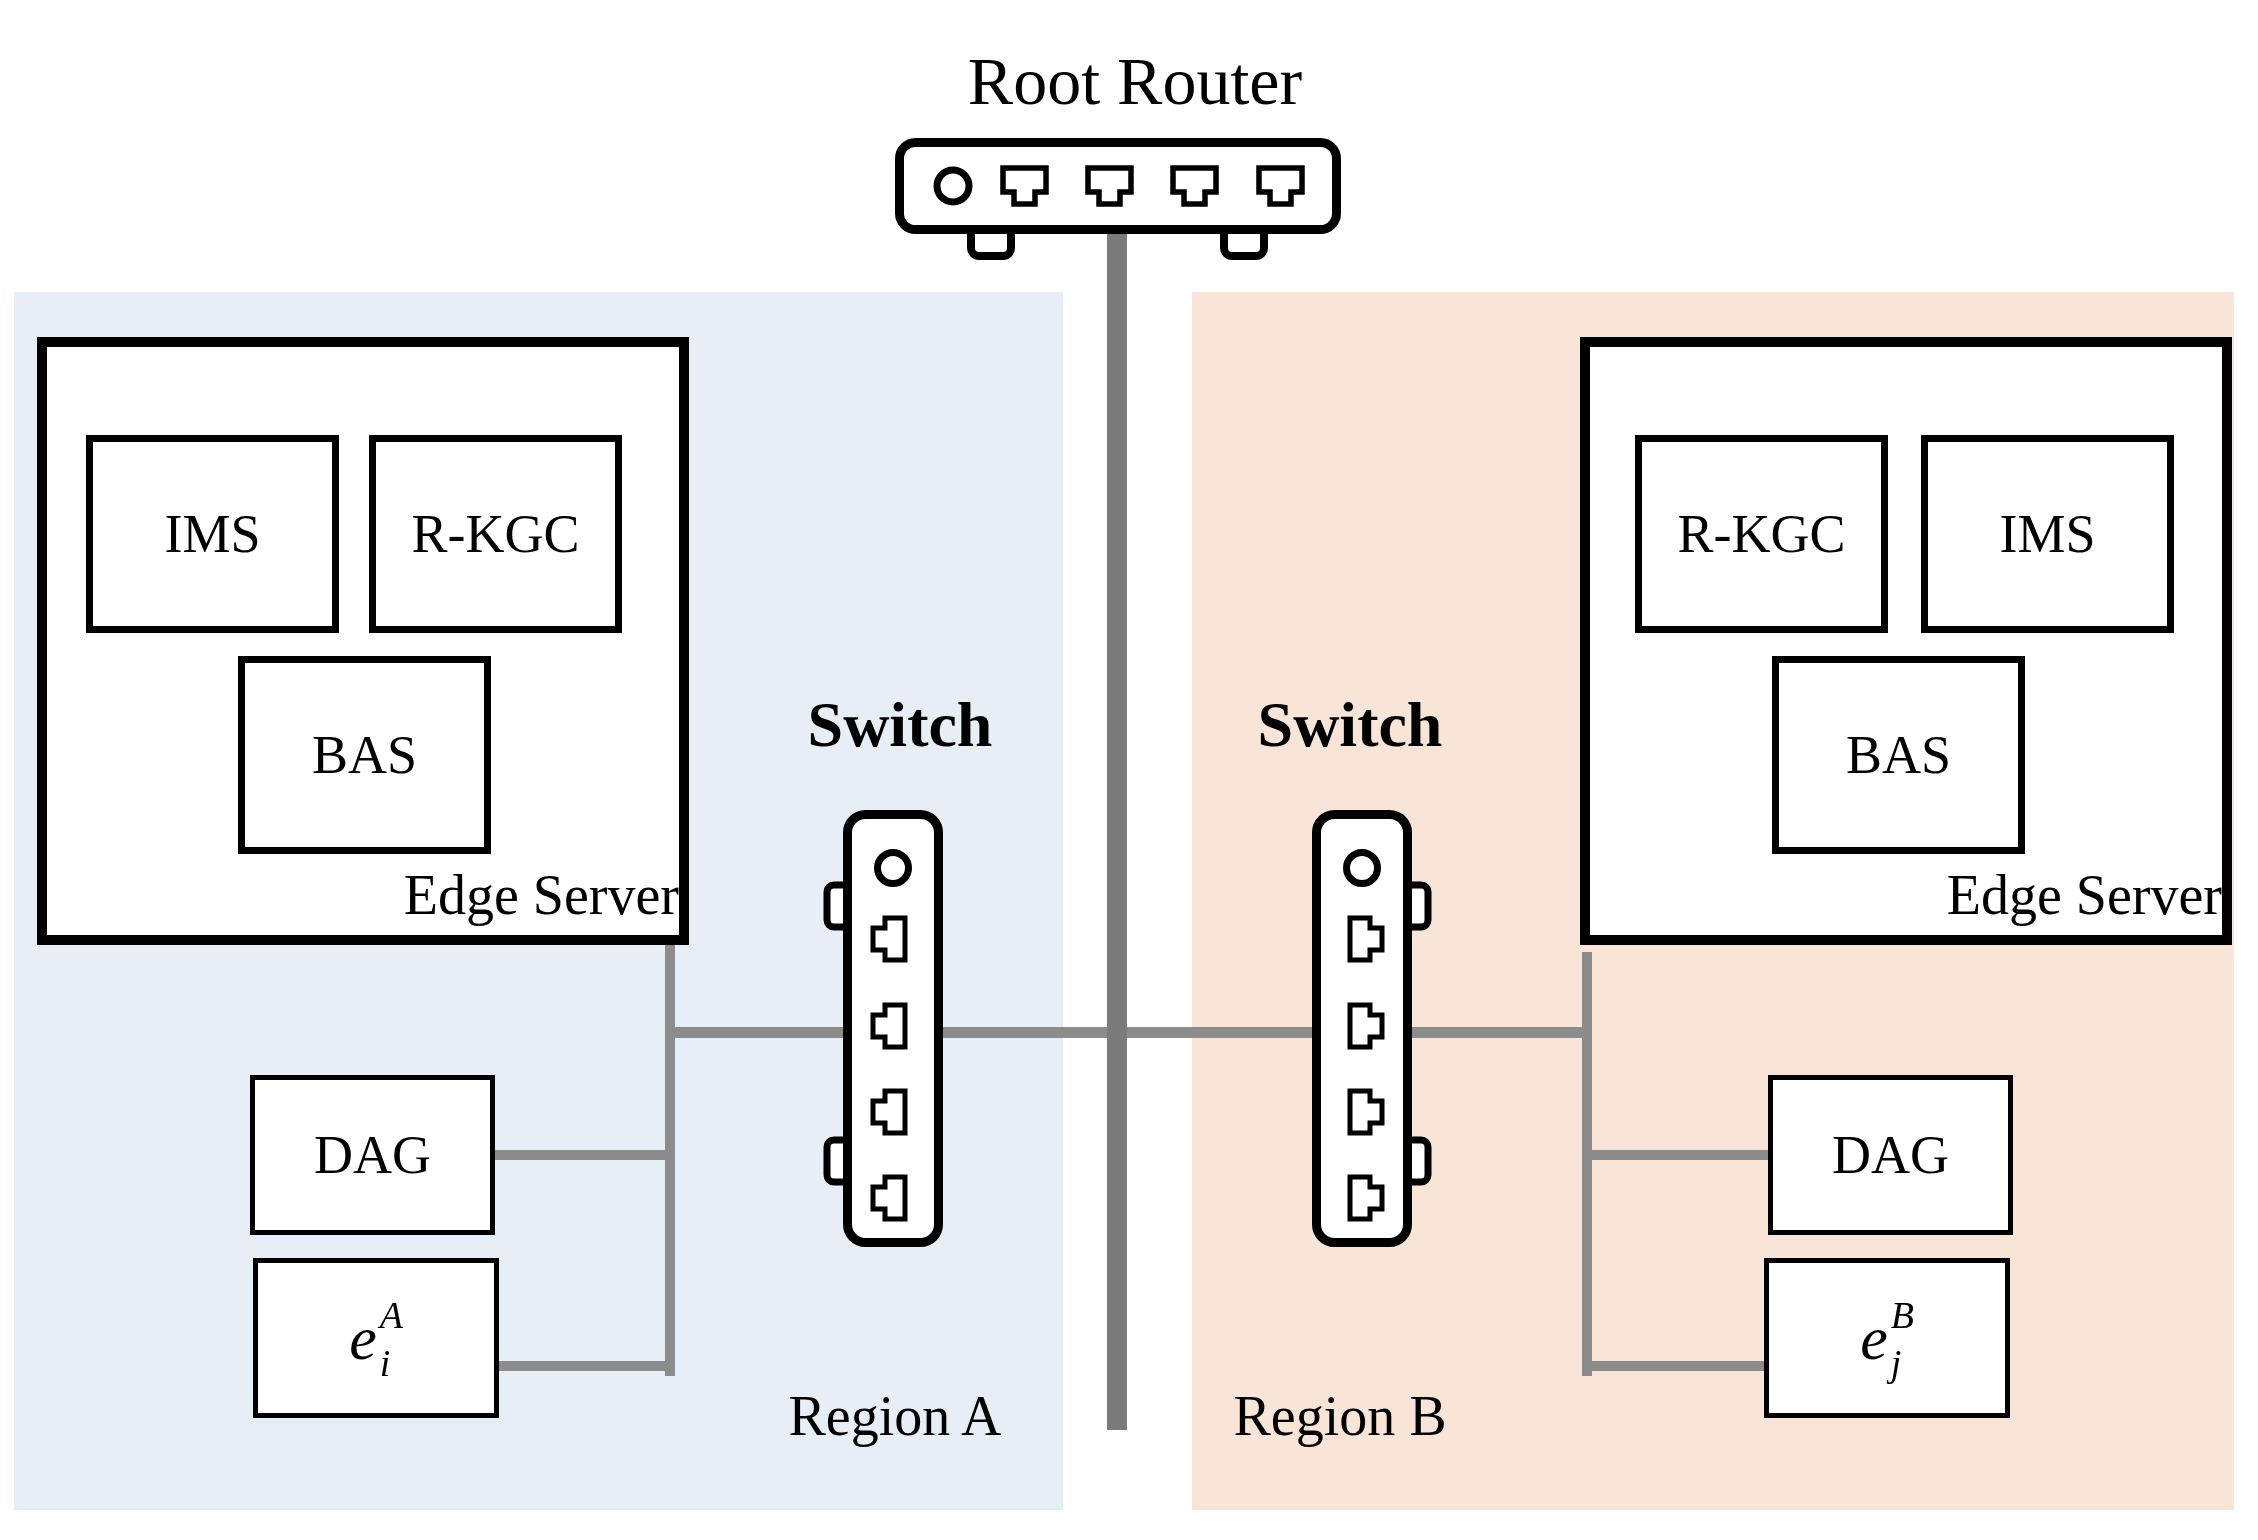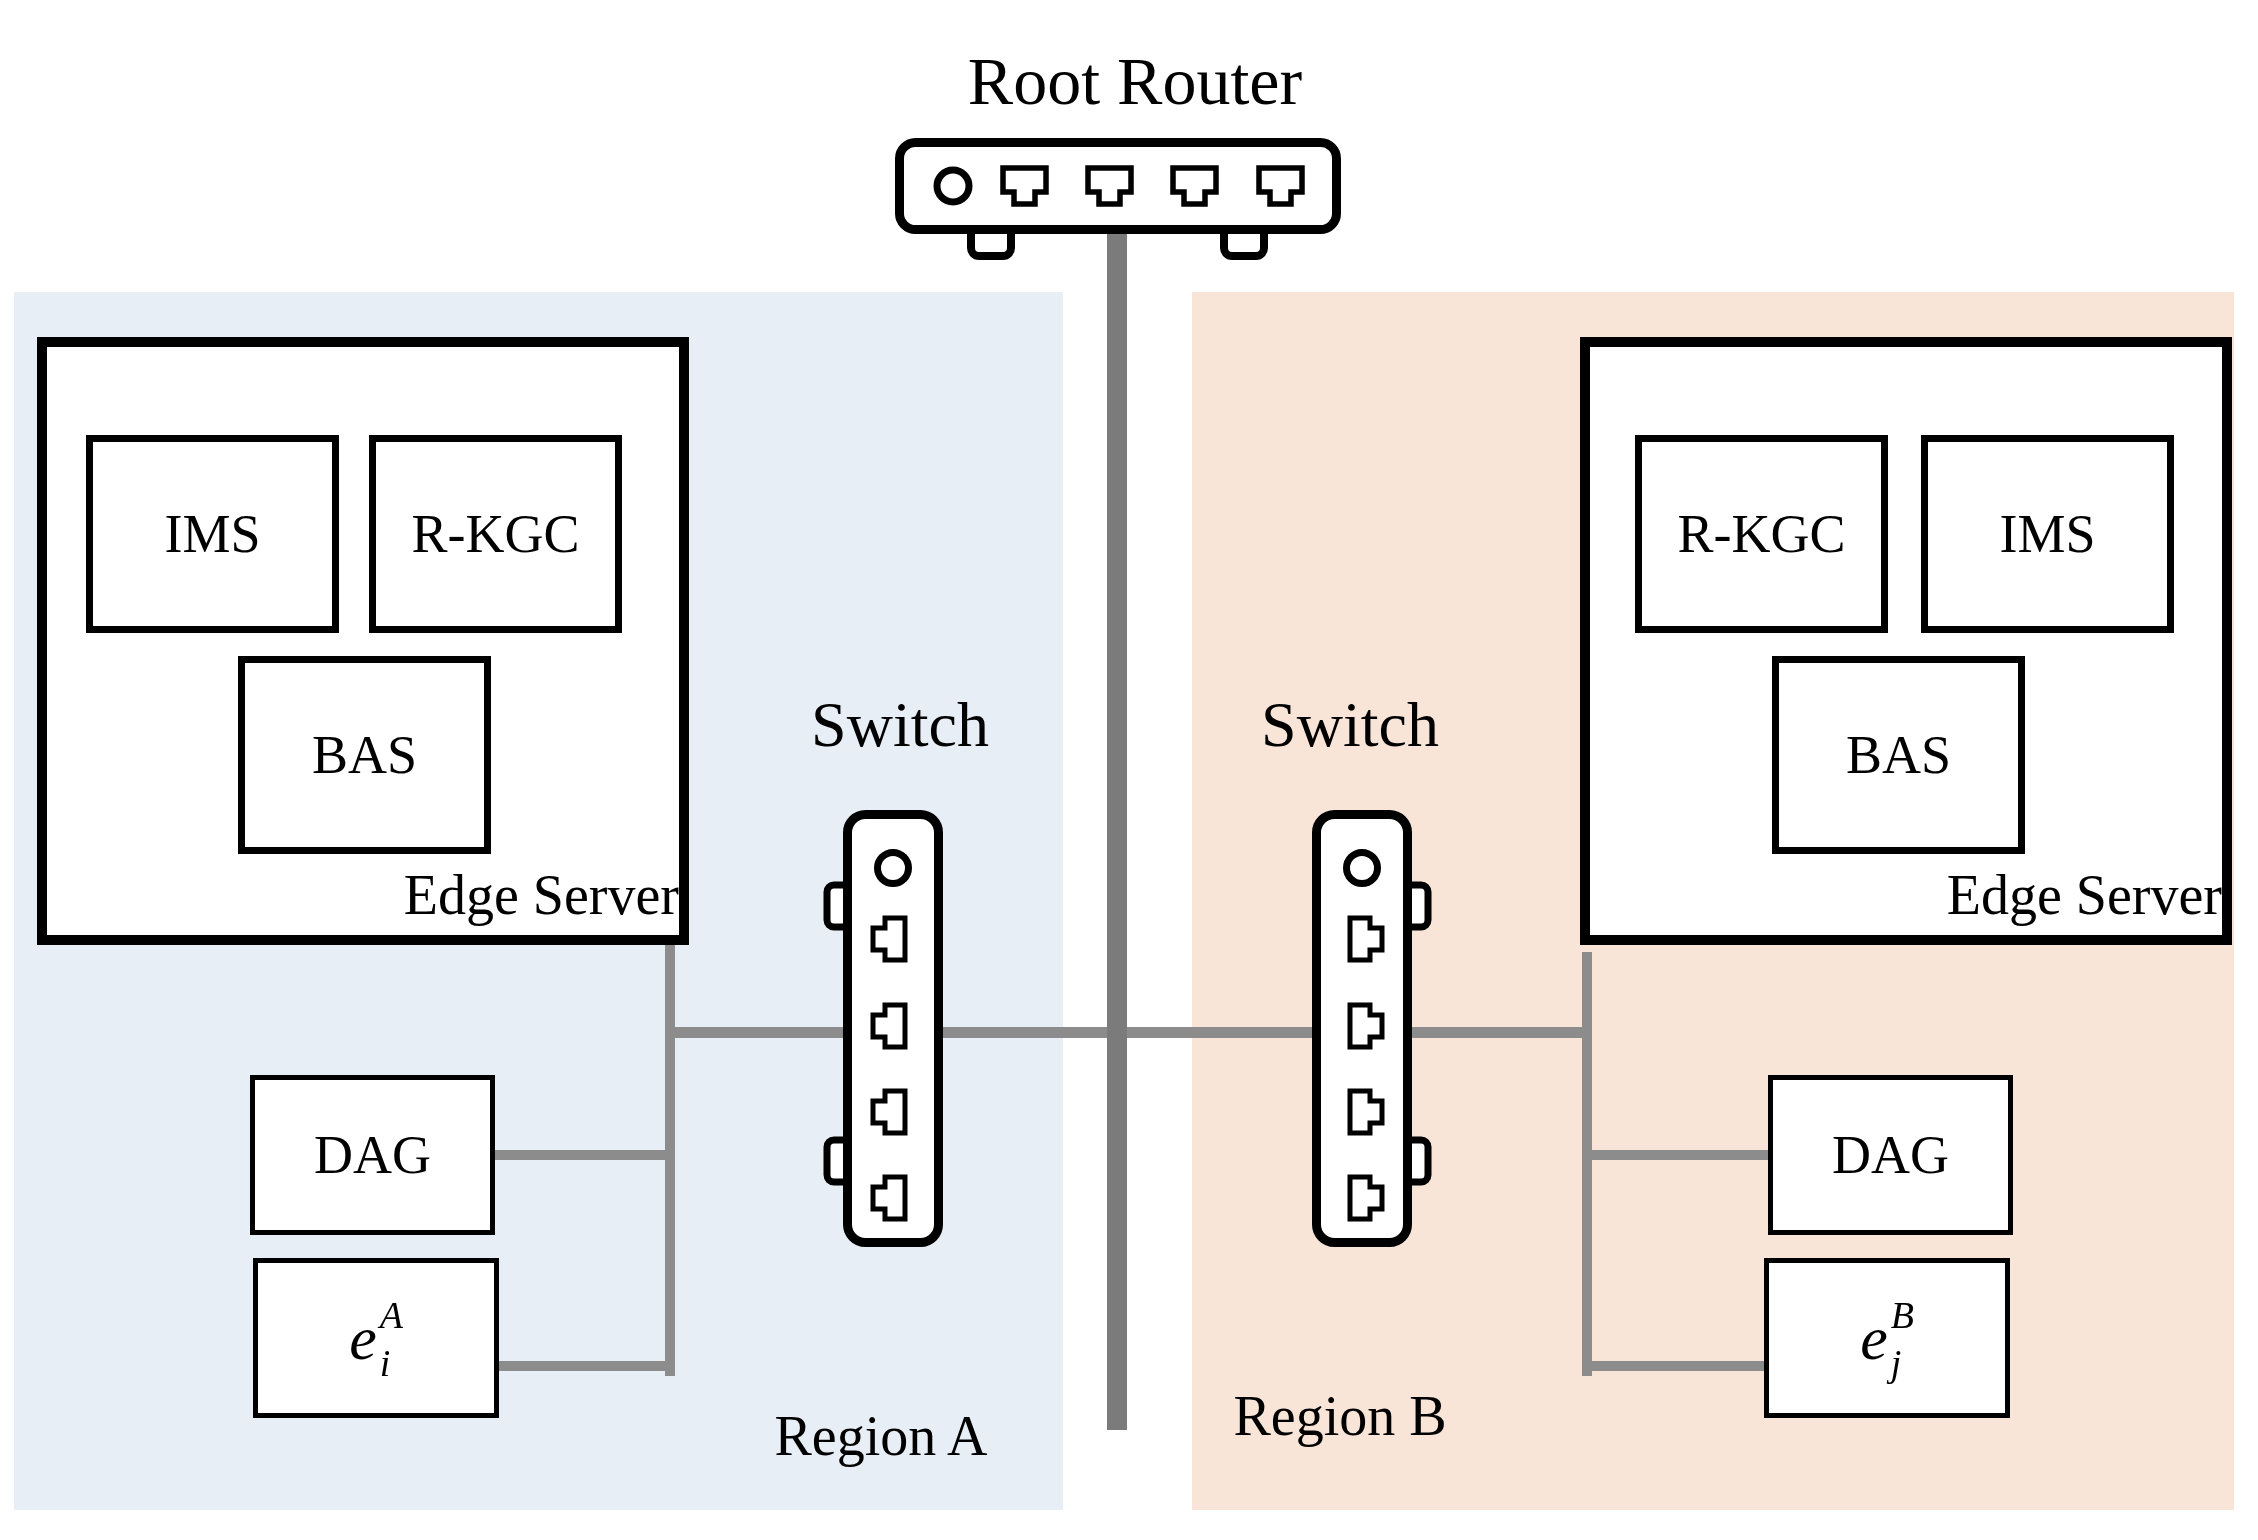--- a/index.html
+++ b/index.html
@@ -25,25 +25,25 @@
   .riser-a{left:665px;top:945px;width:10px;height:431px;}
   .riser-b{left:1582px;top:952px;width:10px;height:424px;}
   .dag-line-a{left:495px;top:1150px;width:175px;height:10px;}
   .dag-line-b{left:1587px;top:1150px;width:181px;height:10px;}
   .e-line-a{left:499px;top:1361px;width:171px;height:10px;}
   .e-line-b{left:1587px;top:1361px;width:177px;height:10px;}
 
   
   .lbl{position:absolute;text-align:center;white-space:nowrap;}
   .root-router-lbl{left:835px;top:42px;width:600px;font-size:68px;}
-  .switch-lbl{top:688px;width:400px;font-size:64px;}
+  .switch-lbl{top:688px;width:400px;font-size:64px;font-weight:bold;}
   .switch-lbl.a{left:700px;}
   .switch-lbl.b{left:1150px;}
   .region-lbl{top:1384px;width:400px;font-size:56px;}
-  .region-lbl.a{left:681px;margin-top:20px;}
+  .region-lbl.a{left:695px;}
   .region-lbl.b{left:1140px;}
 
   
   .edge-server{
     position:absolute;top:337px;width:616px;height:588px;
     background:#fff;border:10px solid #000;padding-left:16px;
   }
   .edge-server.a{left:37px;}
   .edge-server.b{left:1580px;}
   .module{

